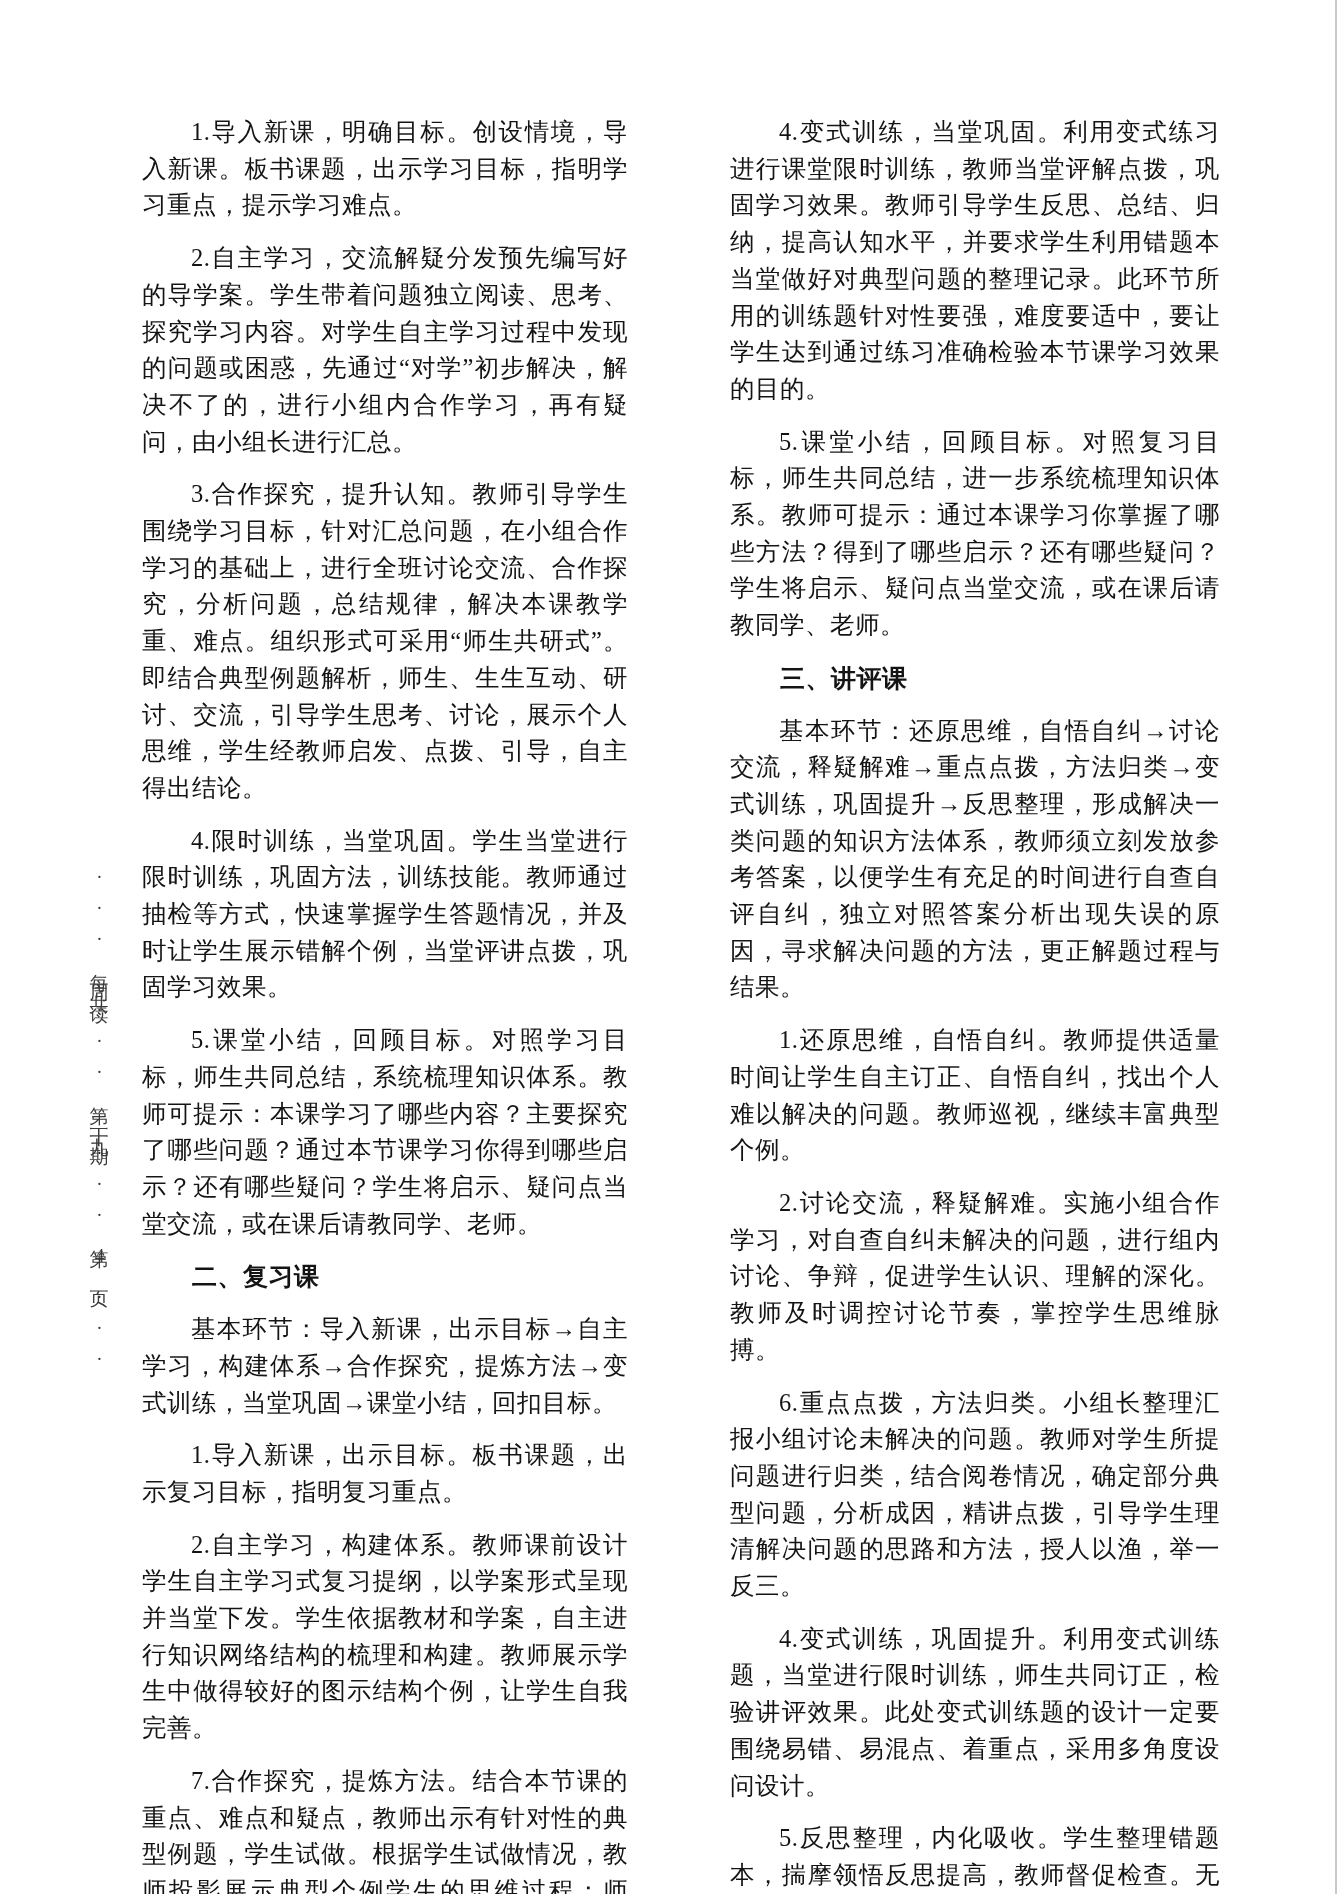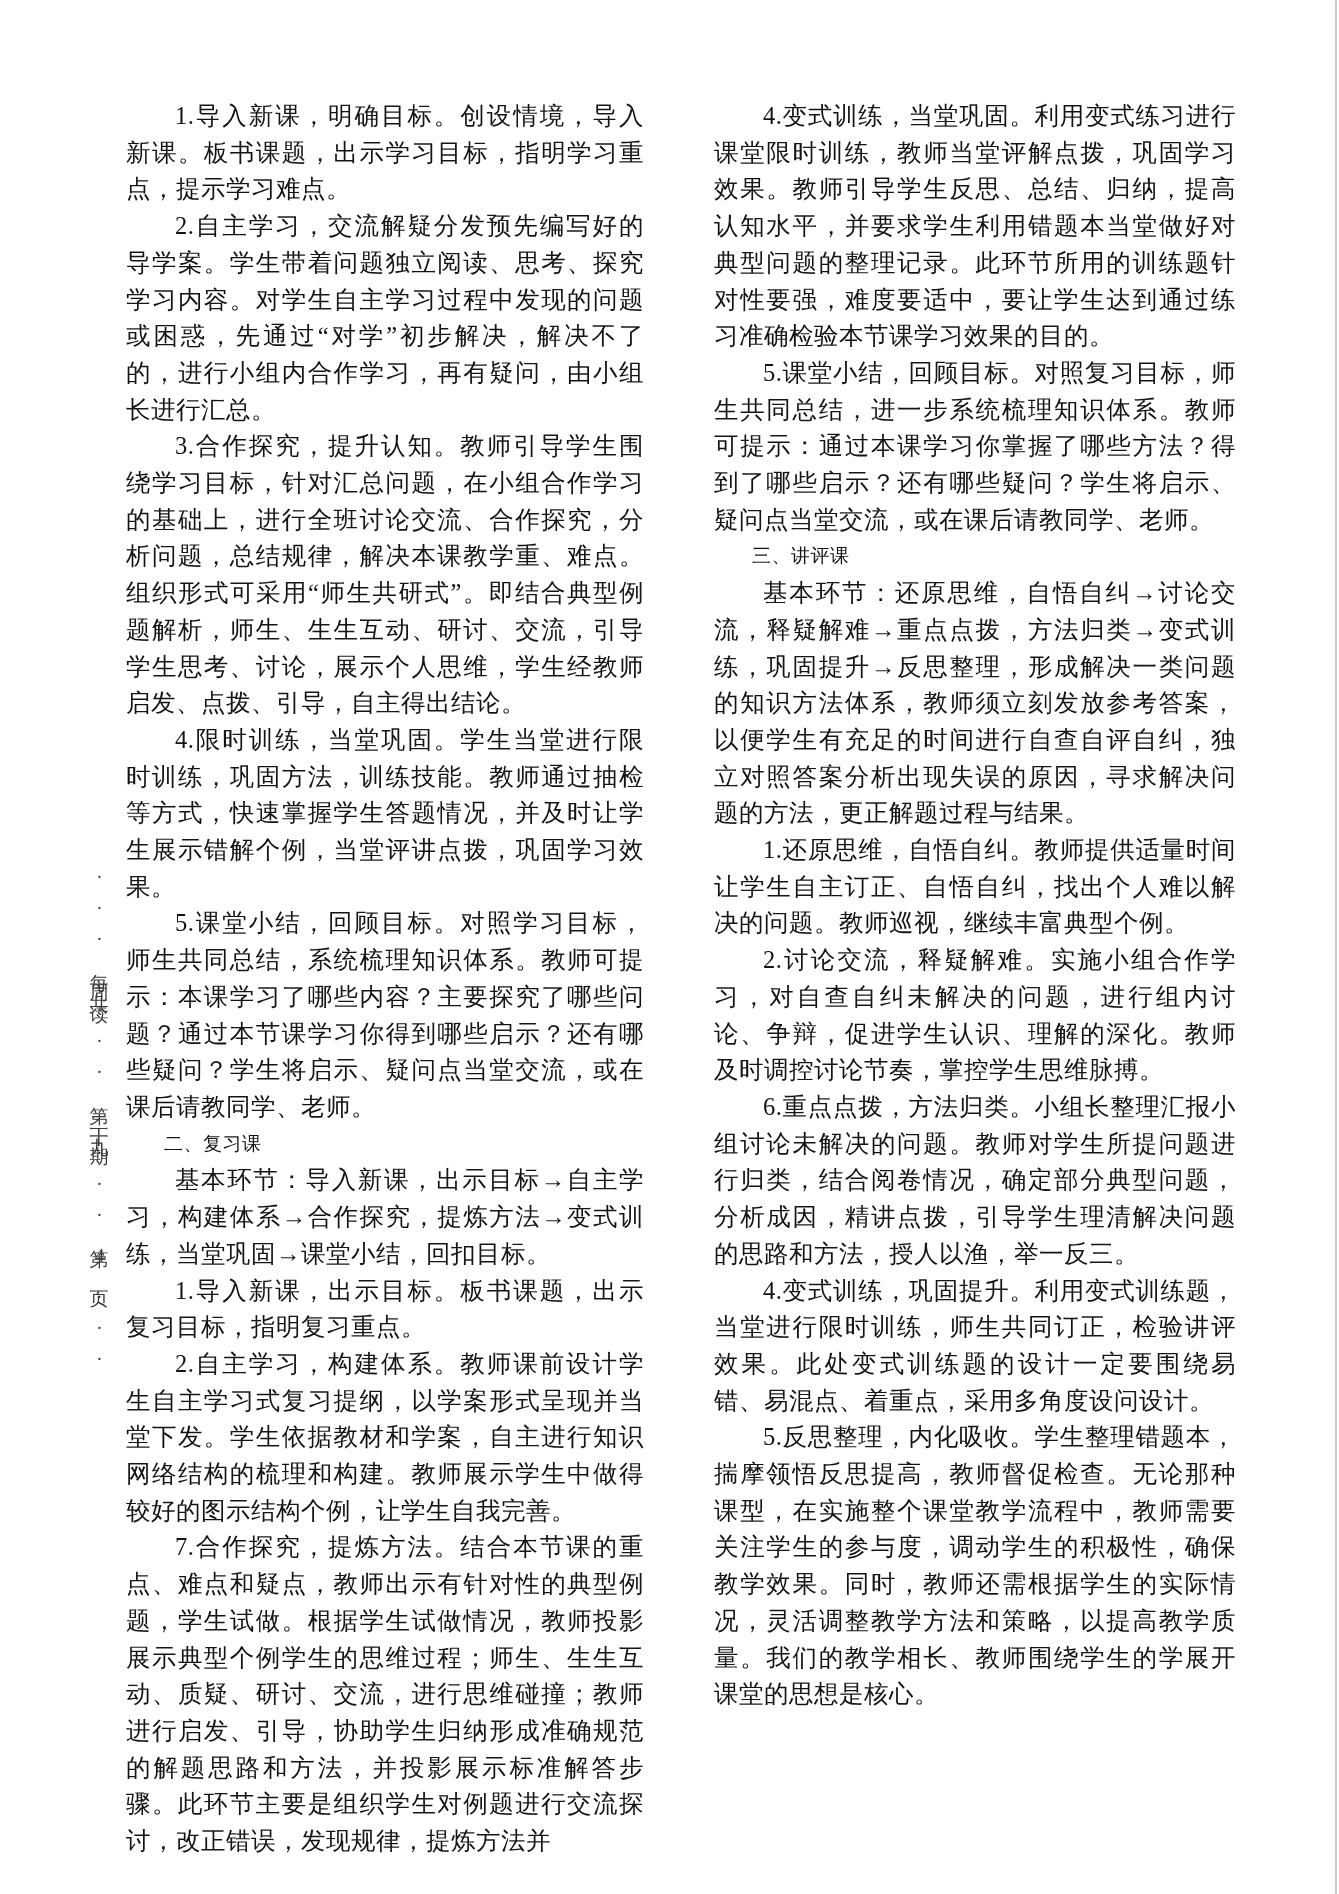--- a/index.html
+++ b/index.html
@@ -36,36 +36,36 @@
     height: 760px;
     line-height: 30px;
   }
   .column {
     position: absolute;
     top: 98px;
   }
   .column.left  { left: 126px; width: 518px; }
   .column.right { left: 714px; width: 522px; }
   .column p, .column h3 {
-    margin: 0;
+    margin: 16px;
     padding: 0;
     font-size: 24.5px;
     line-height: 36.7px;
     text-align: justify;
     text-align-last: left;
     font-weight: normal;
     letter-spacing: 0.5px;
   }
   .column .para.indent { text-indent: 2em; }
   .column .para.noindent { text-indent: 0; }
   .column h3.heading {
     font-family: "Liberation Sans", "DejaVu Sans", sans-serif;
-    font-weight: normal;
+    font-weight: bold;
     text-indent: 2em;
-    font-size: 19px;
+    font-size: 25px;
   }
 </style>
 </head>
 <body>
 
 <div class="page">
 
   <div class="margin-vertical">···每周共读···第二十九期···第4页···</div>
 
   <div class="column left">

